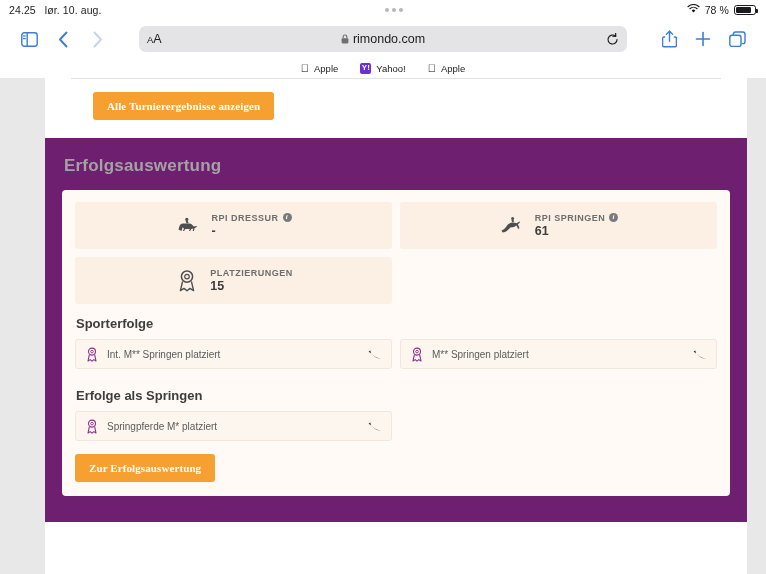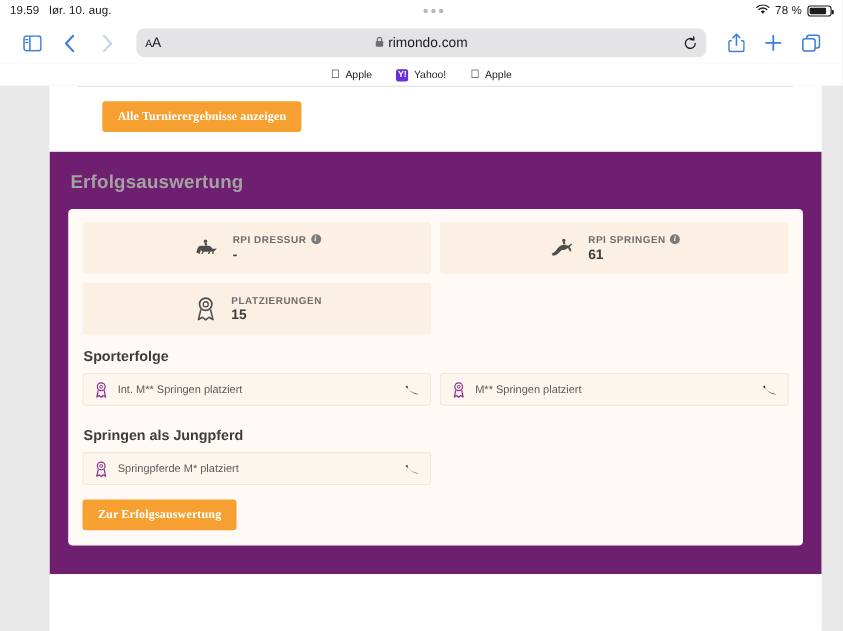--- a/index.html
+++ b/index.html
@@ -51,21 +51,21 @@
     display: flex; align-items: center; justify-content: center;
     color: #3b7dd8; flex: none;
   }
   .tb-btn.disabled { color: #bfd2ea; }
   .urlbar {
     flex: 1;
     height: 26px;
     background: #e4e4e6;
     border-radius: 7px;
     display: flex; align-items: center;
-    margin: 0 10px;
+    margin: 0 25px;
     padding: 0 8px;
     position: relative;
   }
   .aa { font-size: 12.5px; color: #1c1c1e; letter-spacing: -0.2px; }
   .aa .small { font-size: 9.5px; }
   .url-center {
     position: absolute; left: 0; right: 0;
     display: flex; align-items: center; justify-content: center; gap: 4px;
     pointer-events: none;
   }
@@ -199,21 +199,21 @@
 
   .btn-wrap { margin-top: 13px; }
 
   .page-bottom { background: #ffffff; height: 46px; }
 </style>
 </head>
 <body>
 
 <div class="statusbar">
   <div class="sb-left">
-    <span>19.59</span>
+    <span>24.25</span>
     <span>lør. 10. aug.</span>
   </div>
   <div class="sb-center">
     <span class="sb-dots">
         <i></i>
         <i></i>
         <i></i>
       </span>
   </div>
   <div class="sb-right">
@@ -416,21 +416,21 @@
               <svg width="14" height="11" viewBox="0 0 14 11">
                 <path d="M13 9.4 C10.6 9.8 7.4 8.8 5.2 6.6 C3.6 5 2.6 3.2 2.2 1.6 C2.8 3.6 4 5.6 6 7 C8 8.4 10.6 9.2 13 9.4 Z" fill="#2c2c2c"></path>
                 <path d="M2.4 1.4 L0.6 2.6 L2.9 4.4 Z" fill="#2c2c2c"></path>
               </svg>
             </span>
           </div>
 
           <div></div>
         </div>
 
-        <div class="sec-title" style="margin-top:12px;">Springen als Jungpferd</div>
+        <div class="sec-title" style="margin-top:12px;">Erfolge als Springen</div>
         <div class="rows-grid">
           <div class="ach-row">
             <span class="ach-icon">
               <svg width="12" height="15" viewBox="0 0 12 15">
                 <circle cx="6" cy="4.6" r="3.5" fill="none" stroke="#8e2f8e" stroke-width="1.1"></circle>
                 <circle cx="6" cy="4.6" r="1.3" fill="none" stroke="#8e2f8e" stroke-width="0.9"></circle>
                 <path d="M3.3 7.8 L2 14 L4.2 12.6 L6 14.2 L7.8 12.6 L10 14 L8.7 7.8" fill="none" stroke="#8e2f8e" stroke-width="1.1" stroke-linejoin="round"></path>
               </svg>
             </span>
             <span class="ach-label">Springpferde M* platziert</span>

